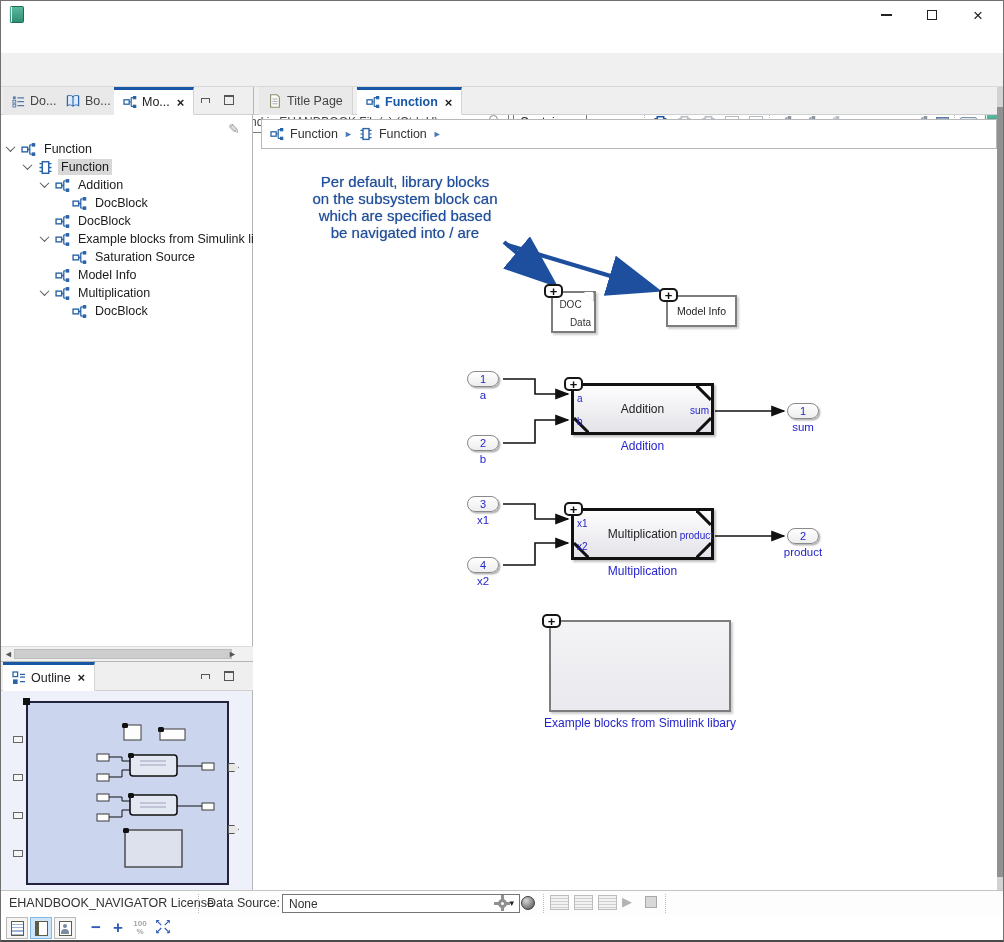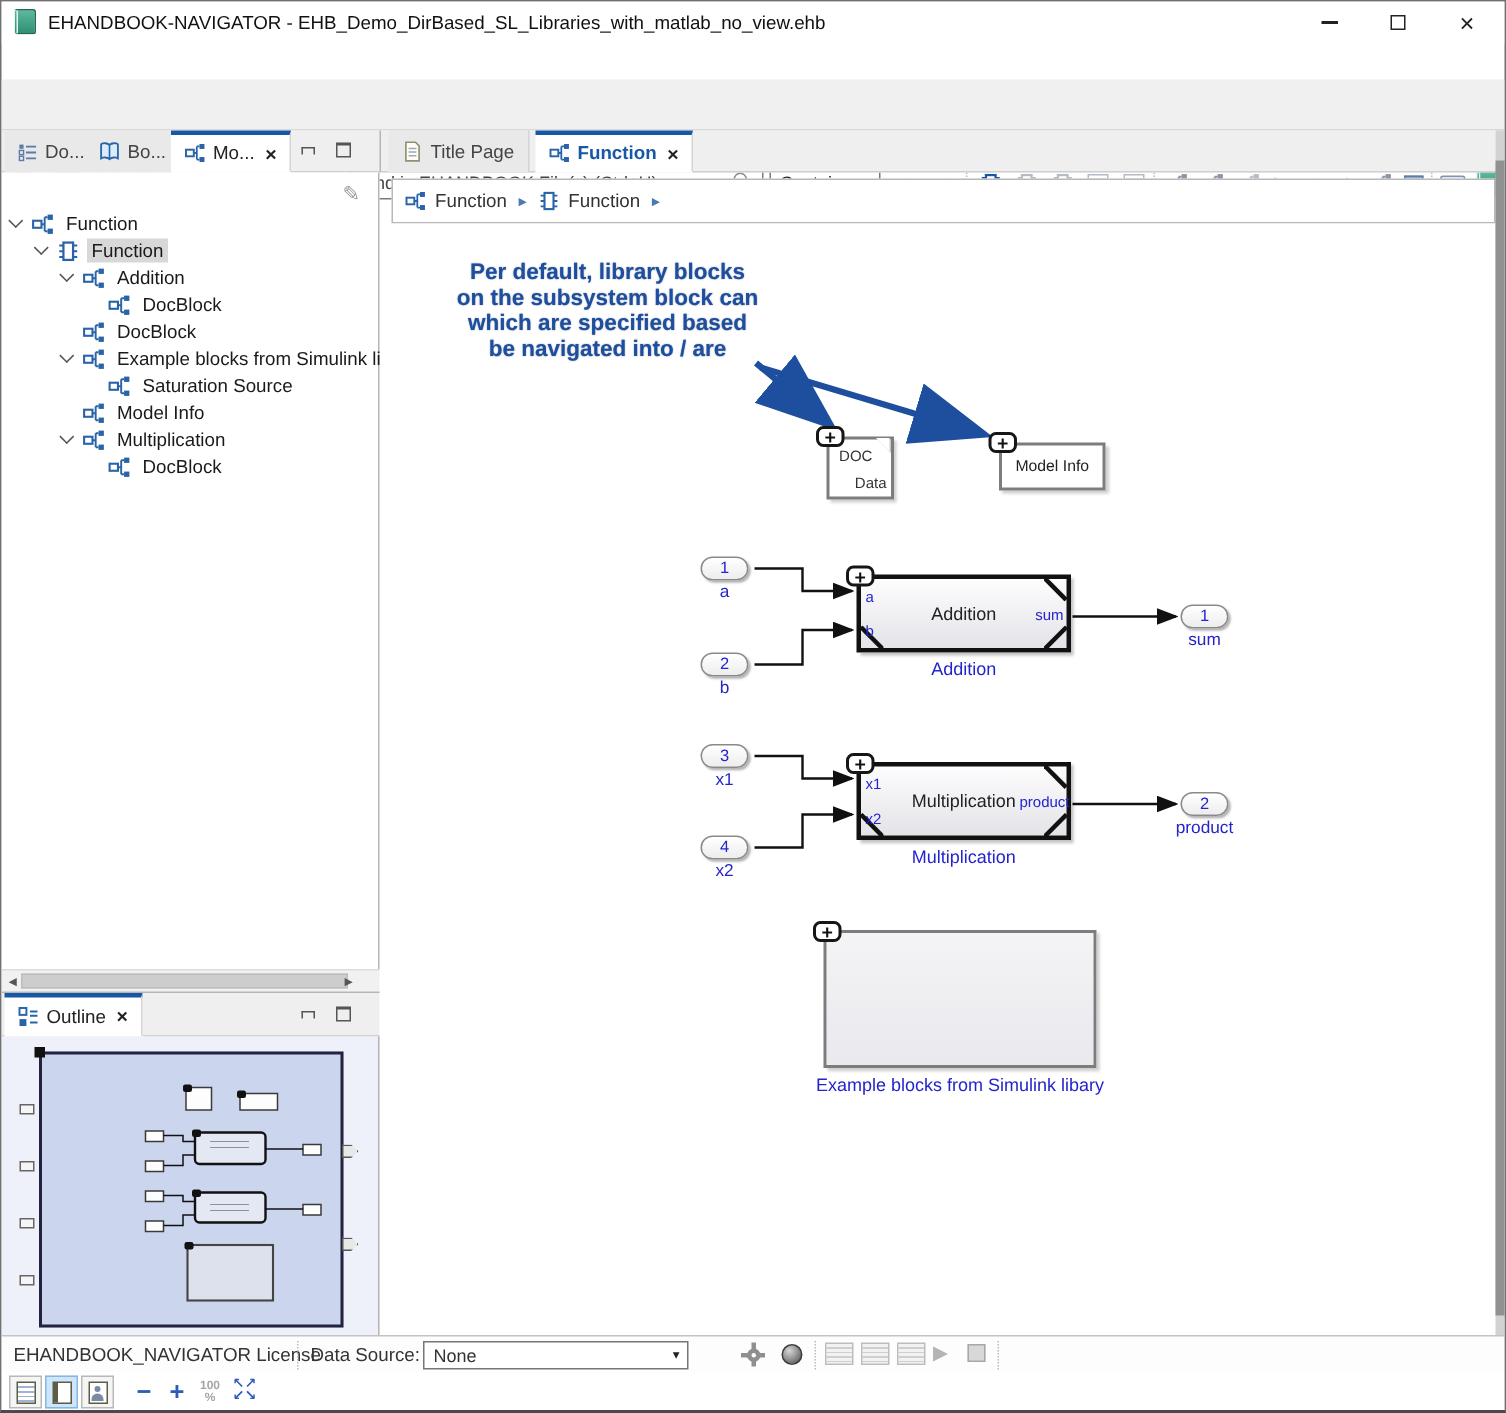--- a/index.html
+++ b/index.html
@@ -89,21 +89,21 @@
   .ohandle{position:absolute;left:22px;top:7px;width:7px;height:7px;background:#111;}
   .miniport{position:absolute;width:10px;height:7px;background:#f5f5f5;border:1px solid #666;}
   .minipent{position:absolute;width:11px;height:9px;background:#e8e8e8;border:1px solid #555;clip-path:polygon(0 0,55% 0,100% 50%,55% 100%,0 100%);}
 
   
   .crumbbar{position:absolute;left:260px;top:118px;width:736px;height:30px;background:#fff;border:1px solid #b8b8b8;display:flex;align-items:center;gap:6px;padding:0 8px;font-size:12.5px;color:#333;}
   .crumb-sep{color:#4a7ab5;font-weight:bold;font-size:12px;}
   .canvas{position:absolute;left:253px;top:148px;width:743px;height:741px;background:#fff;overflow:hidden;}
   .wires{position:absolute;left:0;top:0;z-index:1;}
   .anno{position:absolute;left:28px;top:24px;width:246px;text-align:center;z-index:2;
-        font-size:15px;line-height:17px;font-weight:bold;color:#1d4f9e;text-shadow:0 0 1px rgba(18,42,92,.55);}
+        font-size:15px;line-height:17px;font-weight:normal;color:#1d4f9e;text-shadow:0 0 1px rgba(18,42,92,.55);}
   .sblock{position:absolute;z-index:2;border:3px solid #111;background:linear-gradient(180deg,#fdfdfe 0%,#efeff2 55%,#e3e3e8 100%);box-shadow:2px 2px 2px rgba(0,0,0,.25);}
   .gblock{position:absolute;z-index:2;border:2px solid #7d7d7d;background:#fff;box-shadow:2px 2px 2px rgba(0,0,0,.2);}
   .blk-name{position:absolute;left:0;right:0;top:50%;transform:translateY(-50%);text-align:center;font-size:12px;color:#222;}
   .blk-cap{position:absolute;text-align:center;font-size:12px;color:#2424cc;z-index:2;}
   .pin{position:absolute;font-size:10px;color:#2424cc;line-height:1;}
   .badge{position:absolute;width:19px;height:14px;background:#fff;border:2px solid #161616;border-radius:5px;z-index:3;
          display:flex;align-items:center;justify-content:center;font-weight:bold;font-size:13px;line-height:1;color:#111;}
   .notch{position:absolute;width:16px;height:16px;overflow:hidden;pointer-events:none;}
   .notch i{position:absolute;width:21px;height:2.6px;background:#111;}
   .n-tr{top:-1px;right:-1px;}  .n-tr i{left:-3px;top:6px;transform:rotate(45deg);}
@@ -114,21 +114,21 @@
   .oval{position:absolute;width:32px;height:16px;border:1.5px solid #8a8a8a;border-radius:9px;background:linear-gradient(#ffffff,#ededed);
         box-shadow:1.5px 1.5px 1.5px rgba(0,0,0,.3);z-index:2;display:flex;align-items:center;justify-content:center;
         font-size:11px;color:#2424cc;}
   .oval-lbl{position:absolute;z-index:2;font-size:11.5px;color:#2424cc;text-align:center;width:60px;}
   .vscroll{position:absolute;left:996px;top:86px;width:8px;height:803px;background:#d2d2d2;}
   .vthumb{position:absolute;left:0;top:20px;width:8px;height:770px;background:#919191;}
 
   
   .statusbar{position:absolute;left:0;top:889px;width:100%;height:25px;background:#fdfdfd;border-top:1px solid #c4c4c4;font-size:12.5px;color:#333;}
   .ssep{position:absolute;top:3px;height:19px;border-left:1px dotted #bcbcbc;}
-  .dssel{position:absolute;left:281px;top:3px;width:177px;height:19px;border:1px solid #767676;background:#fff;display:flex;align-items:center;justify-content:space-between;padding:0 5px 0 6px;font-size:12px;}
+  .dssel{position:absolute;left:281px;top:3px;width:238px;height:19px;border:1px solid #767676;background:#fff;display:flex;align-items:center;justify-content:space-between;padding:0 5px 0 6px;font-size:12px;}
   .gear{position:absolute;width:9px;height:9px;border:2.6px solid #8f8f8f;border-radius:50%;}
   .gear::before{content:"";position:absolute;left:1px;top:-6px;width:2.6px;height:16px;background:#8f8f8f;}
   .gear::after{content:"";position:absolute;left:-6px;top:1px;width:16px;height:2.6px;background:#8f8f8f;}
   .gear i{position:absolute;left:-1px;top:-1px;width:7px;height:7px;background:#fdfdfd;border:2px solid #8f8f8f;border-radius:50%;z-index:1;}
   .sphere{position:absolute;width:14px;height:14px;border-radius:50%;border:1px solid #3d3d3d;background:radial-gradient(circle at 35% 30%,#d6d6d6,#8a8a8a 55%,#474747);}
   .meas{position:absolute;width:19px;height:15px;border:1px solid #bdbdbd;background:repeating-linear-gradient(#f2f2f2 0 2px,#cfcfcf 2px 3px);}
   .stop-ic{position:absolute;width:12px;height:12px;border:1.6px solid #a8a8a8;background:#d8d8d8;}
   .bottombar{position:absolute;left:0;top:914px;width:100%;height:26px;background:#fff;}
   .vbtn{position:absolute;top:2px;width:22px;height:22px;display:flex;align-items:center;justify-content:center;border:1px solid #b9b9b9;background:#f5f5f5;}
   .vbtn.active{background:#cfe6fa;border:1px solid #84b6e0;}
@@ -175,21 +175,20 @@
       <symbol id="sym-outline" viewBox="0 0 14 14">
         <rect x="1" y="1" width="4.6" height="4.6" fill="none" stroke="currentColor" stroke-width="1.3"></rect>
         <rect x="1" y="8.4" width="4.6" height="4.6" fill="currentColor"></rect>
         <path d="M8 3.3 H13 M8 6.2 H13 M8 10.7 H13" stroke="currentColor" stroke-width="1.3"></path>
       </symbol>
     </defs>
   </svg>
 
   <div class="titlebar">
     <span class="app-ic"></span>
-    <span class="title-text">EHANDBOOK-NAVIGATOR - EHB_Demo_DirBased_SL_Libraries_with_matlab_no_view.ehb</span>
     <div class="win-btn wb-min" style="right:100px">
         <i></i>
       </div>
     <div class="win-btn wb-max" style="right:54px">
         <i></i>
       </div>
     <div class="win-btn wb-close" style="right:8px">×</div>
   </div>
 
 

